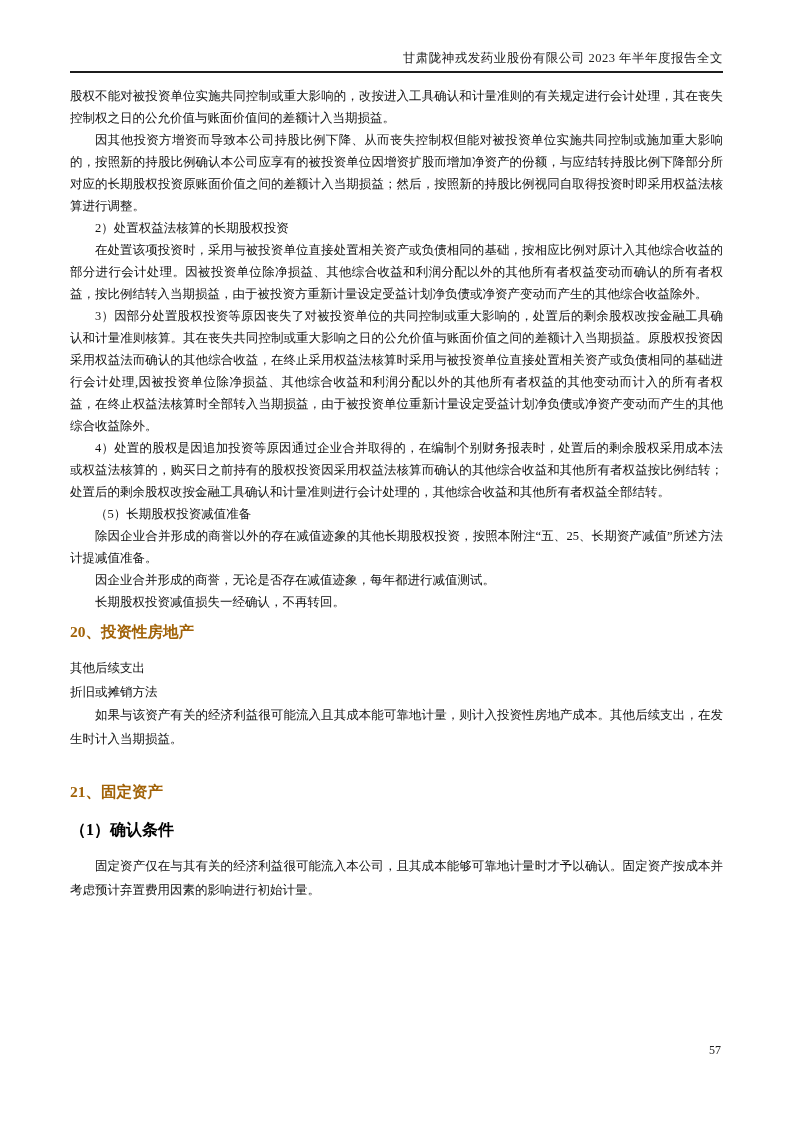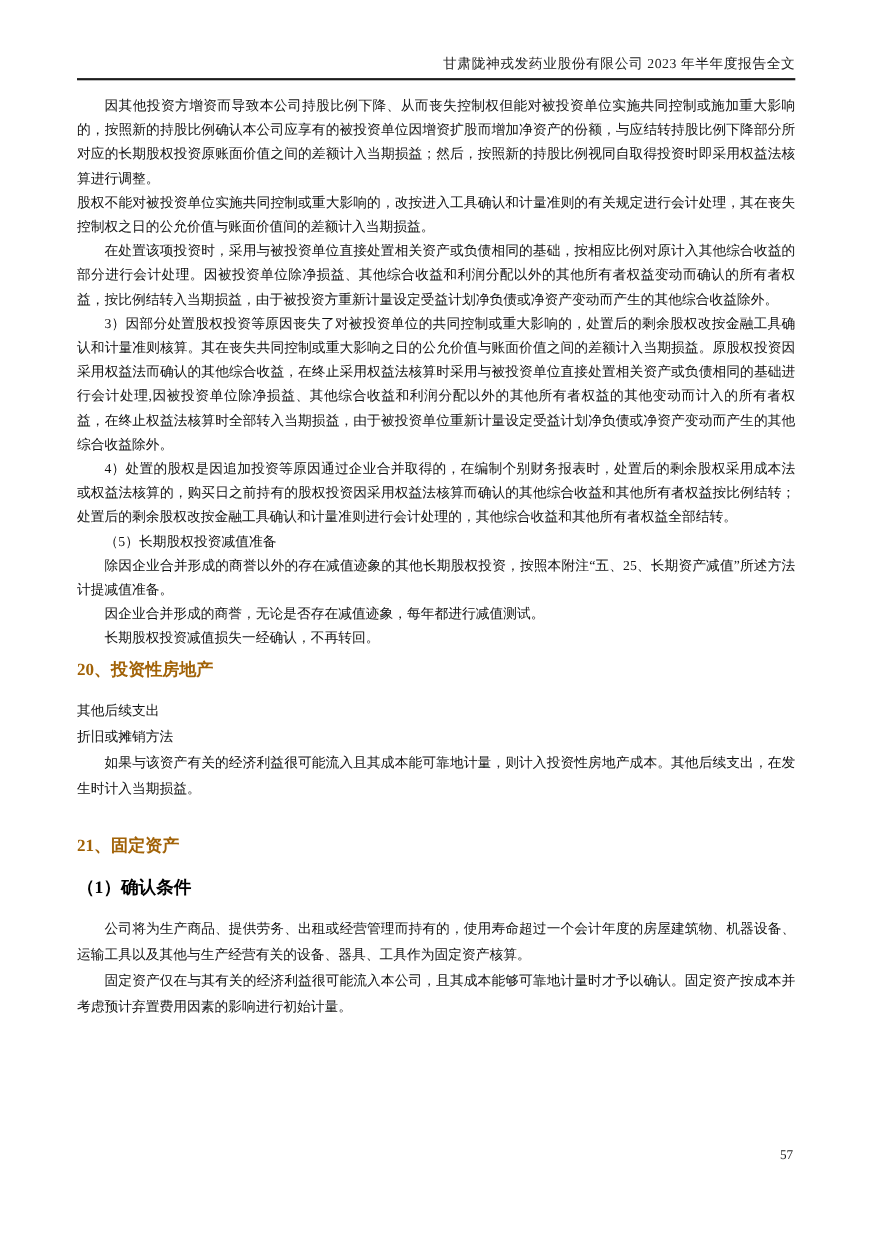--- a/index.html
+++ b/index.html
@@ -87,24 +87,25 @@
 <body>
 
 <div class="page">
 
   <div class="header">
     <div class="header-title">甘肃陇神戎发药业股份有限公司 2023 年半年度报告全文</div>
   </div>
 
   <div class="content">
 
+    <p class="body-p">股权不能对被投资单位实施共同控制或重大影响的，改按进入工具确认和计量准则的有关规定进行会计处理，其在丧失控制权之日的公允价值与账面价值间的差额计入当期损益。</p>
+
     <p class="body-p indent">因其他投资方增资而导致本公司持股比例下降、从而丧失控制权但能对被投资单位实施共同控制或施加重大影响的，按照新的持股比例确认本公司应享有的被投资单位因增资扩股而增加净资产的份额，与应结转持股比例下降部分所对应的长期股权投资原账面价值之间的差额计入当期损益；然后，按照新的持股比例视同自取得投资时即采用权益法核算进行调整。</p>
 
-    <p class="body-p">股权不能对被投资单位实施共同控制或重大影响的，改按进入工具确认和计量准则的有关规定进行会计处理，其在丧失控制权之日的公允价值与账面价值间的差额计入当期损益。</p>
-
+    <p class="body-p indent">2）处置权益法核算的长期股权投资</p>
 
     <p class="body-p indent">在处置该项投资时，采用与被投资单位直接处置相关资产或负债相同的基础，按相应比例对原计入其他综合收益的部分进行会计处理。因被投资单位除净损益、其他综合收益和利润分配以外的其他所有者权益变动而确认的所有者权益，按比例结转入当期损益，由于被投资方重新计量设定受益计划净负债或净资产变动而产生的其他综合收益除外。</p>
 
     <p class="body-p indent">3）因部分处置股权投资等原因丧失了对被投资单位的共同控制或重大影响的，处置后的剩余股权改按金融工具确认和计量准则核算。其在丧失共同控制或重大影响之日的公允价值与账面价值之间的差额计入当期损益。原股权投资因采用权益法而确认的其他综合收益，在终止采用权益法核算时采用与被投资单位直接处置相关资产或负债相同的基础进行会计处理,因被投资单位除净损益、其他综合收益和利润分配以外的其他所有者权益的其他变动而计入的所有者权益，在终止权益法核算时全部转入当期损益，由于被投资单位重新计量设定受益计划净负债或净资产变动而产生的其他综合收益除外。</p>
 
     <p class="body-p indent">4）处置的股权是因追加投资等原因通过企业合并取得的，在编制个别财务报表时，处置后的剩余股权采用成本法或权益法核算的，购买日之前持有的股权投资因采用权益法核算而确认的其他综合收益和其他所有者权益按比例结转；处置后的剩余股权改按金融工具确认和计量准则进行会计处理的，其他综合收益和其他所有者权益全部结转。</p>
 
     <p class="body-p indent">（5）长期股权投资减值准备</p>
 
     <p class="body-p indent">除因企业合并形成的商誉以外的存在减值迹象的其他长期股权投资，按照本附注“五、25、长期资产减值”所述方法计提减值准备。</p>
@@ -121,21 +122,20 @@
     <p class="plain-line">折旧或摊销方法</p>
 
 
     <p class="sec-p">如果与该资产有关的经济利益很可能流入且其成本能可靠地计量，则计入投资性房地产成本。其他后续支出，在发生时计入当期损益。</p>
 
     <h2 class="section-heading heading-21">21、固定资产</h2>
 
     <h3 class="sub-heading">（1）确认条件</h3>
 
     <div class="sec21-block">
-      <p class="sec-p">公司将为生产商品、提供劳务、出租或经营管理而持有的，使用寿命超过一个会计年度的房屋建筑物、机器设备、运输工具以及其他与生产经营有关的设备、器具、工具作为固定资产核算。</p>
 
       <p class="sec-p">固定资产仅在与其有关的经济利益很可能流入本公司，且其成本能够可靠地计量时才予以确认。固定资产按成本并考虑预计弃置费用因素的影响进行初始计量。</p>
     </div>
 
   </div>
 
   <div class="footer-pagenum">57</div>
 
 </div>
 

